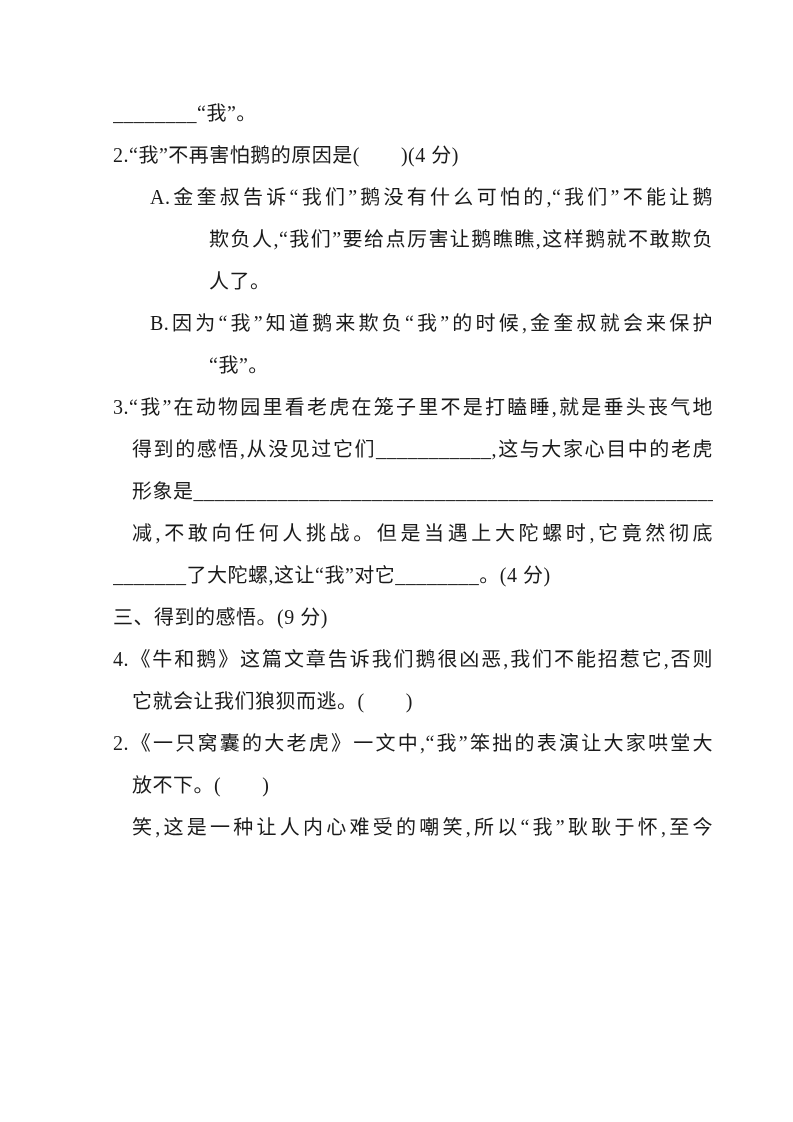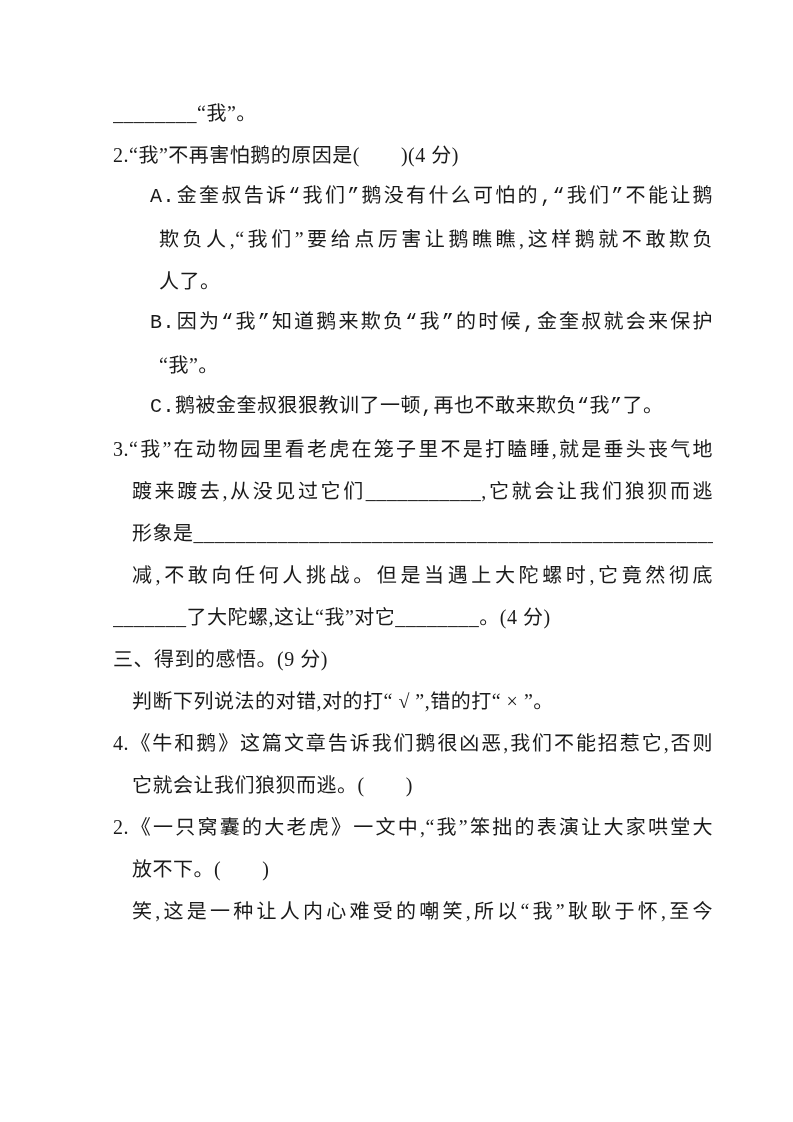--- a/index.html
+++ b/index.html
@@ -31,48 +31,46 @@
     height: 42px;
     line-height: 42px;
     font-size: 20px;
     color: #1a1a1a;
     letter-spacing: 0.5px;
     white-space: nowrap;
     overflow: hidden;
   }
   
   .m1 { margin-left: 19px; }   
-  .m2 { margin-left: 37px; font-family: Liberation Mono, monospace; }   
-  .m3 { margin-left: 46px; }   
+  .m2 { margin-left: 37px; }   
+  .m3 { margin-left: 96px; }   
   
   .j {
     text-align: justify;
     text-align-last: justify;
     white-space: normal;
   }
 </style>
 </head>
 <body>
 
 <div class="sheet">
   <div class="textblock">
     <div class="line">________“我”。</div>
     <div class="line">2.“我”不再害怕鹅的原因是(　　)(4 分)</div>
     <div class="line m2 j">A.金奎叔告诉“我们”鹅没有什么可怕的,“我们”不能让鹅</div>
     <div class="line m3 j">欺负人,“我们”要给点厉害让鹅瞧瞧,这样鹅就不敢欺负</div>
     <div class="line m3">人了。</div>
     <div class="line m2 j">B.因为“我”知道鹅来欺负“我”的时候,金奎叔就会来保护</div>
     <div class="line m3">“我”。</div>
-    <div class="line m2">C.鹅被金奎叔狠狠教训了一顿,再也不敢来欺负“我”了。</div>
     <div class="line j">3.“我”在动物园里看老虎在笼子里不是打瞌睡,就是垂头丧气地</div>
-    <div class="line m1 j">踱来踱去,从没见过它们___________,它就会让我们狼狈而逃</div>
+    <div class="line m1 j">得到的感悟,从没见过它们___________,这与大家心目中的老虎</div>
     <div class="line m1">形象是__________________________________________________</div>
     <div class="line m1 j">减,不敢向任何人挑战。但是当遇上大陀螺时,它竟然彻底</div>
     <div class="line">_______了大陀螺,这让“我”对它________。(4 分)</div>
     <div class="line">三、得到的感悟。(9 分)</div>
-    <div class="line m1">判断下列说法的对错,对的打“ √ ”,错的打“ × ”。</div>
     <div class="line j">4.《牛和鹅》这篇文章告诉我们鹅很凶恶,我们不能招惹它,否则</div>
     <div class="line m1">它就会让我们狼狈而逃。(　　)</div>
     <div class="line j">2.《一只窝囊的大老虎》一文中,“我”笨拙的表演让大家哄堂大</div>
     <div class="line m1">放不下。(　　)</div>
     <div class="line m1 j">笑,这是一种让人内心难受的嘲笑,所以“我”耿耿于怀,至今</div>
   </div>
 </div>
 
 </body></html>

